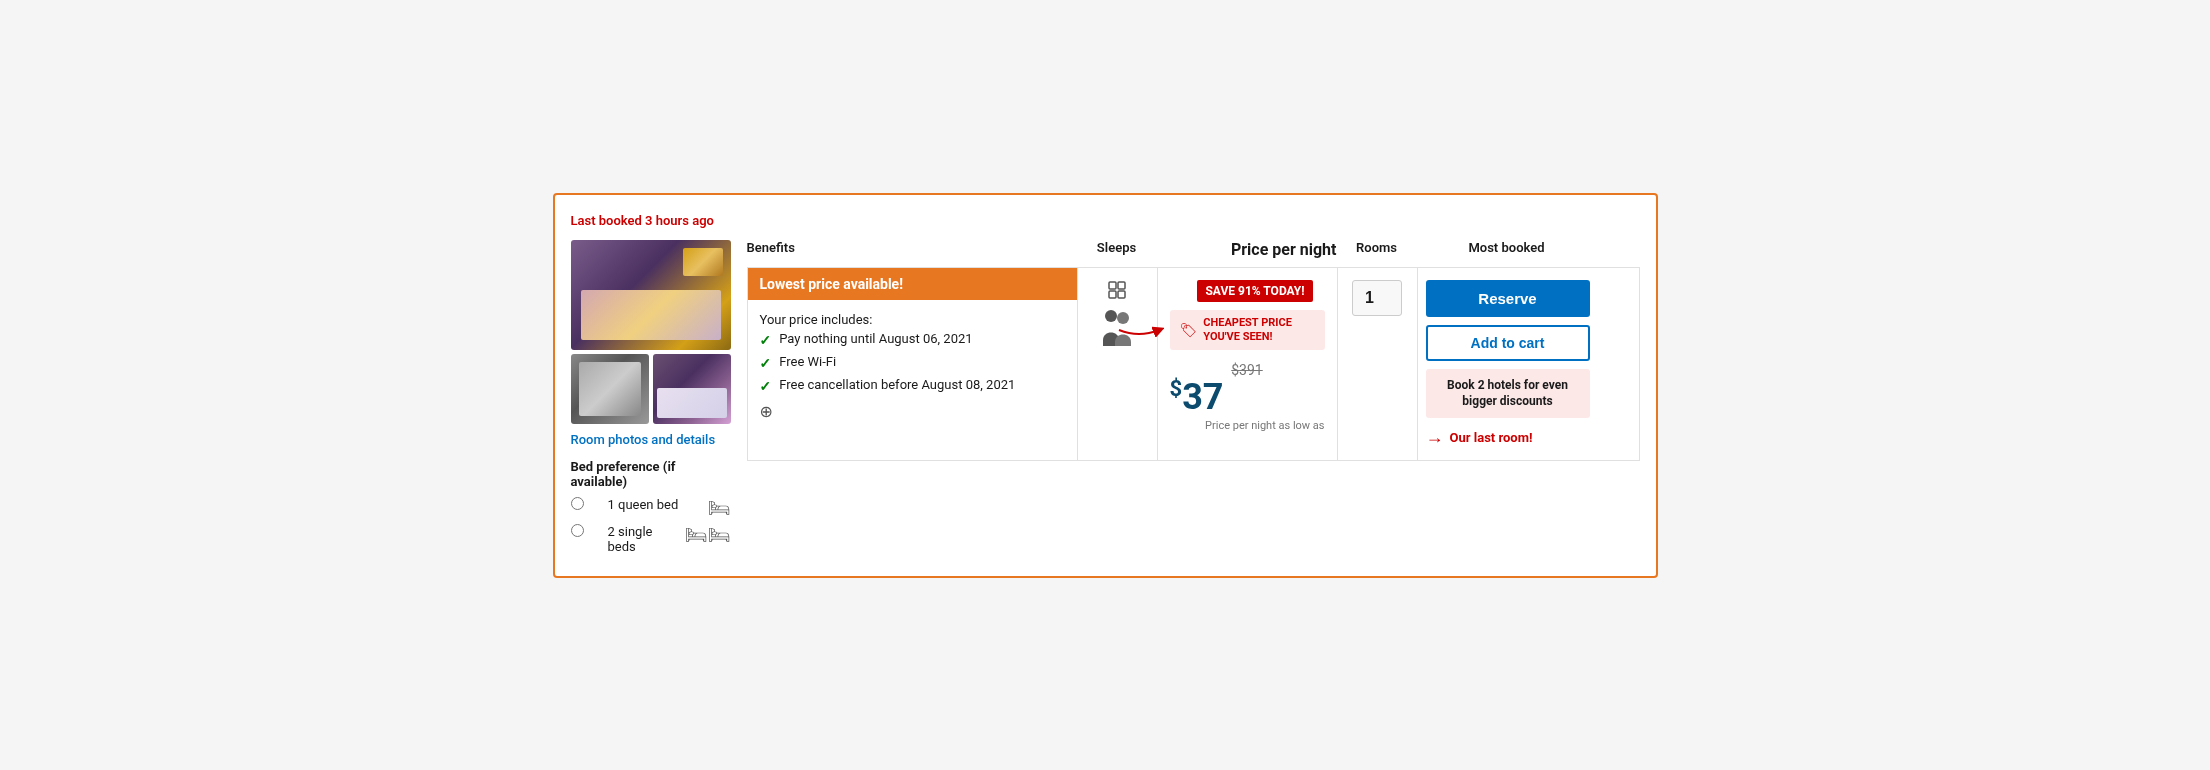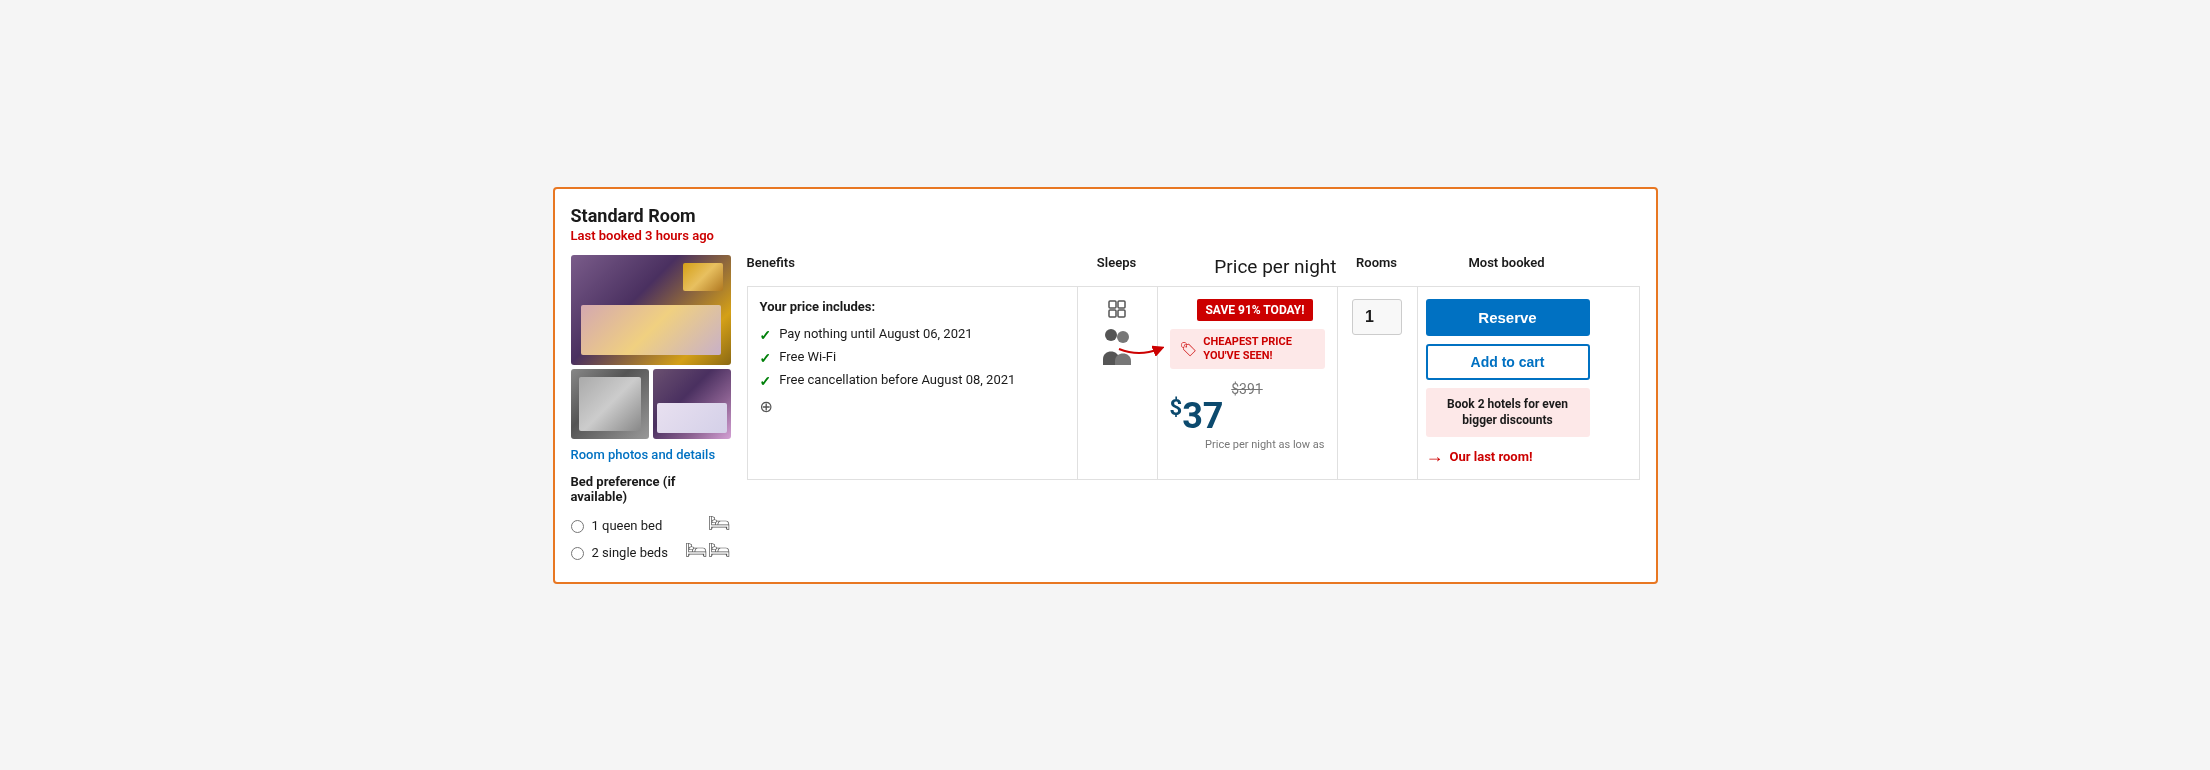--- a/index.html
+++ b/index.html
@@ -124,22 +124,22 @@
       margin-top: 12px;
     }
     .bed-pref-title {
       font-size: 13px;
       font-weight: 700;
       color: #1a1a1a;
       margin-bottom: 8px;
     }
     .bed-option {
       display: flex;
-      align-items: flex-end;
-      gap: 8px;
+      align-items: flex-start;
+      gap: 24px;
       margin-bottom: 6px;
     }
     .bed-option input[type="radio"] {
       accent-color: #0071c2;
       cursor: pointer;
     }
     .bed-option-label {
       font-size: 13px;
       color: #1a1a1a;
       flex: 1;
@@ -155,21 +155,21 @@
       flex-direction: column;
     }
     .col-headers {
       display: flex;
       padding-bottom: 8px;
       border-bottom: 1px solid #e0e0e0;
       margin-bottom: 0;
     }
     .col-benefits { width: 330px; font-size: 13px; font-weight: 600; color: #1a1a1a; }
     .col-sleeps { width: 80px; font-size: 13px; font-weight: 600; color: #1a1a1a; text-align: center; }
-    .col-price { width: 180px; font-size: 19px; font-weight: 400; color: #1a1a1a; text-align: right; }
+    .col-price { width: 180px; font-size: 16px; font-weight: 700; color: #1a1a1a; text-align: right; }
     .col-rooms { width: 80px; font-size: 13px; font-weight: 600; color: #1a1a1a; text-align: center; }
     .col-most-booked { width: 180px; font-size: 13px; font-weight: 600; color: #1a1a1a; text-align: center; }
 
     .room-row {
       display: flex;
       border: 1px solid #e0e0e0;
       border-top: none;
       margin-top: 0;
     }
     .benefits-cell {
@@ -182,22 +182,22 @@
       color: #fff;
       font-size: 14px;
       font-weight: 700;
       padding: 8px 12px;
     }
     .benefits-body {
       padding: 12px;
     }
     .your-price-includes {
       font-size: 13px;
-      font-weight: 700;
-      margin-bottom: 12px;
+      font-weight: 400;
+      margin-bottom: 4px;
       color: #1a1a1a;
     }
     .benefit-item {
       display: flex;
       align-items: flex-start;
       gap: 8px;
       margin-bottom: 6px;
       font-size: 13px;
       color: #1a1a1a;
     }
@@ -394,21 +394,20 @@
       font-weight: 700;
       line-height: 1.4;
     }
   </style>
 </head>
 <body>
 
 <div class="card">
 
   <div class="card-header">
-    <div class="room-title">Standard Room</div>
     <div class="last-booked">Last booked 3 hours ago</div>
   </div>
 
   <div class="main-content">
 
     <div class="photos-col">
       <div class="photo-main"></div>
       <div class="photos-row">
         <div class="photo-small photo-small-1"></div>
         <div class="photo-small photo-small-2"></div>
@@ -435,20 +434,21 @@
         <div class="col-benefits">Benefits</div>
         <div class="col-sleeps">Sleeps</div>
         <div class="col-price">Price per night</div>
         <div class="col-rooms">Rooms</div>
         <div class="col-most-booked">Most booked</div>
       </div>
 
       <div class="room-row">
 
         <div class="benefits-cell">
+          <div class="lowest-price-banner">Lowest price available!</div>
           <div class="benefits-body">
             <div class="your-price-includes">Your price includes:</div>
             <div class="benefit-item">
               <span class="check-icon">✓</span>
               <span>Pay nothing until August 06, 2021</span>
             </div>
             <div class="benefit-item">
               <span class="check-icon">✓</span>
               <span>Free Wi-Fi</span>
             </div>

